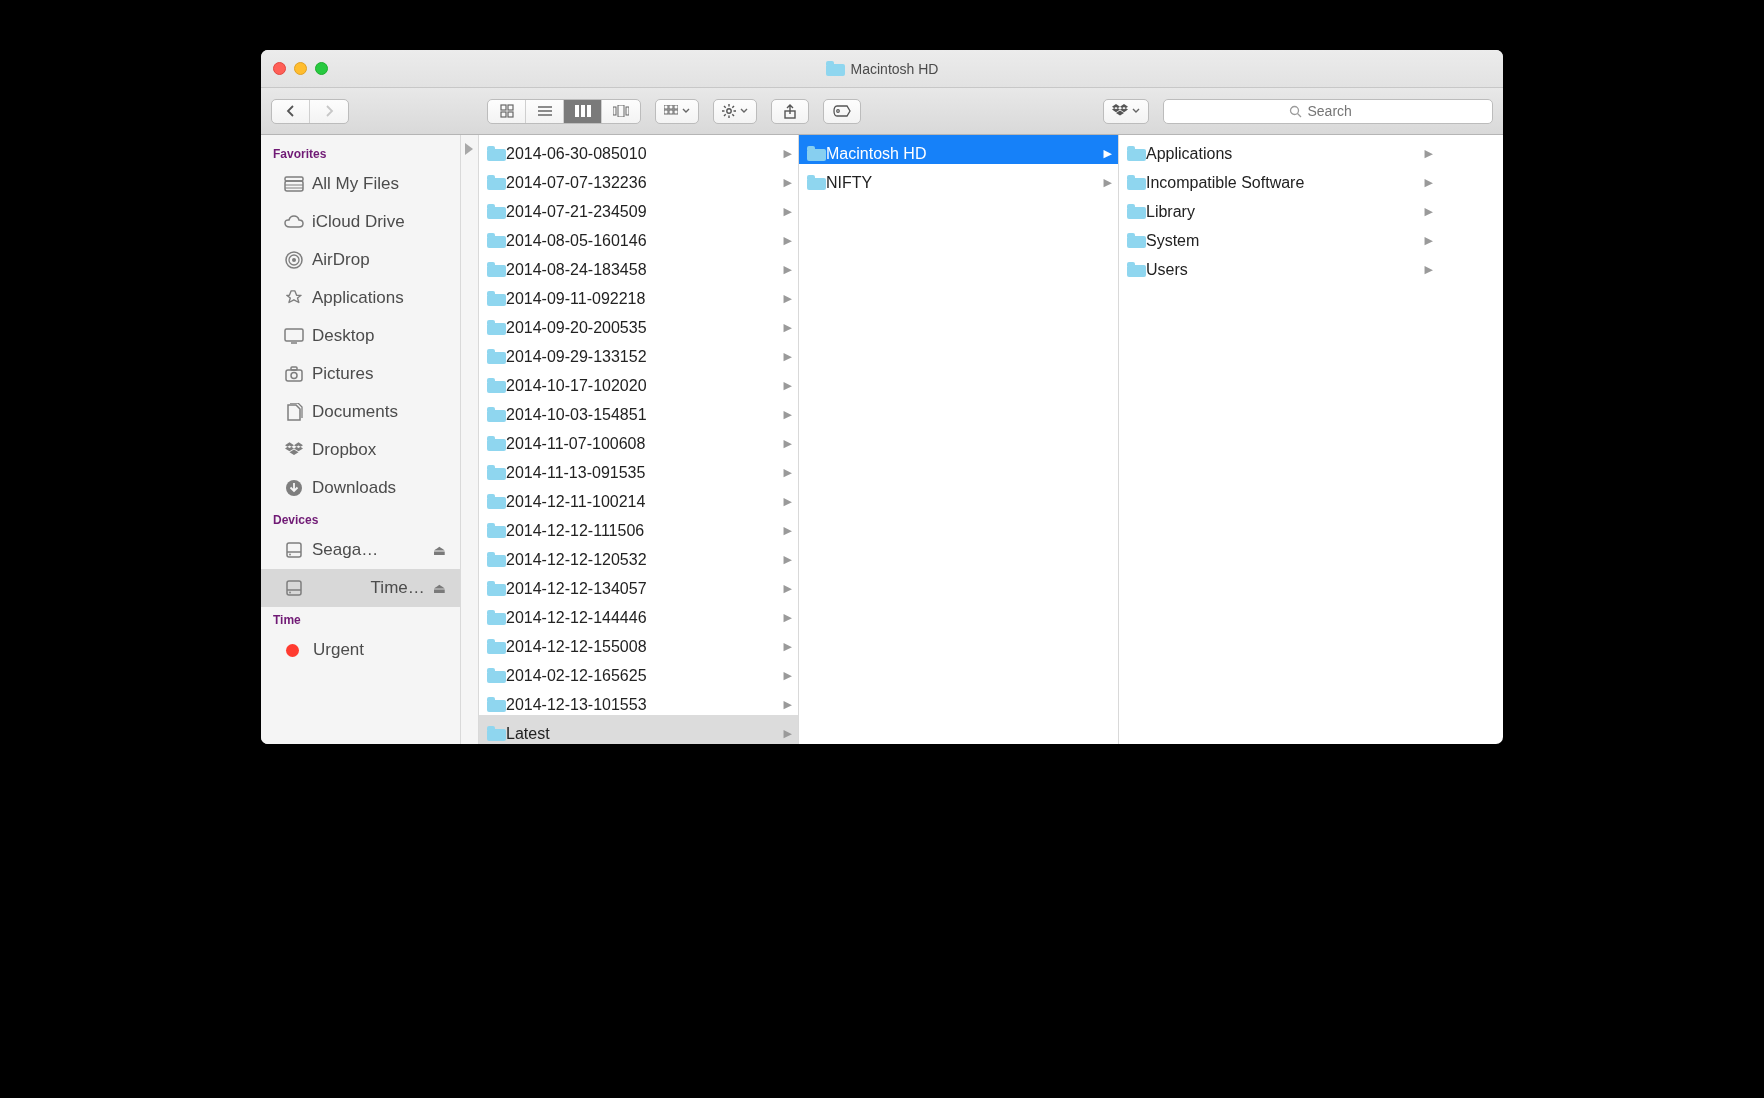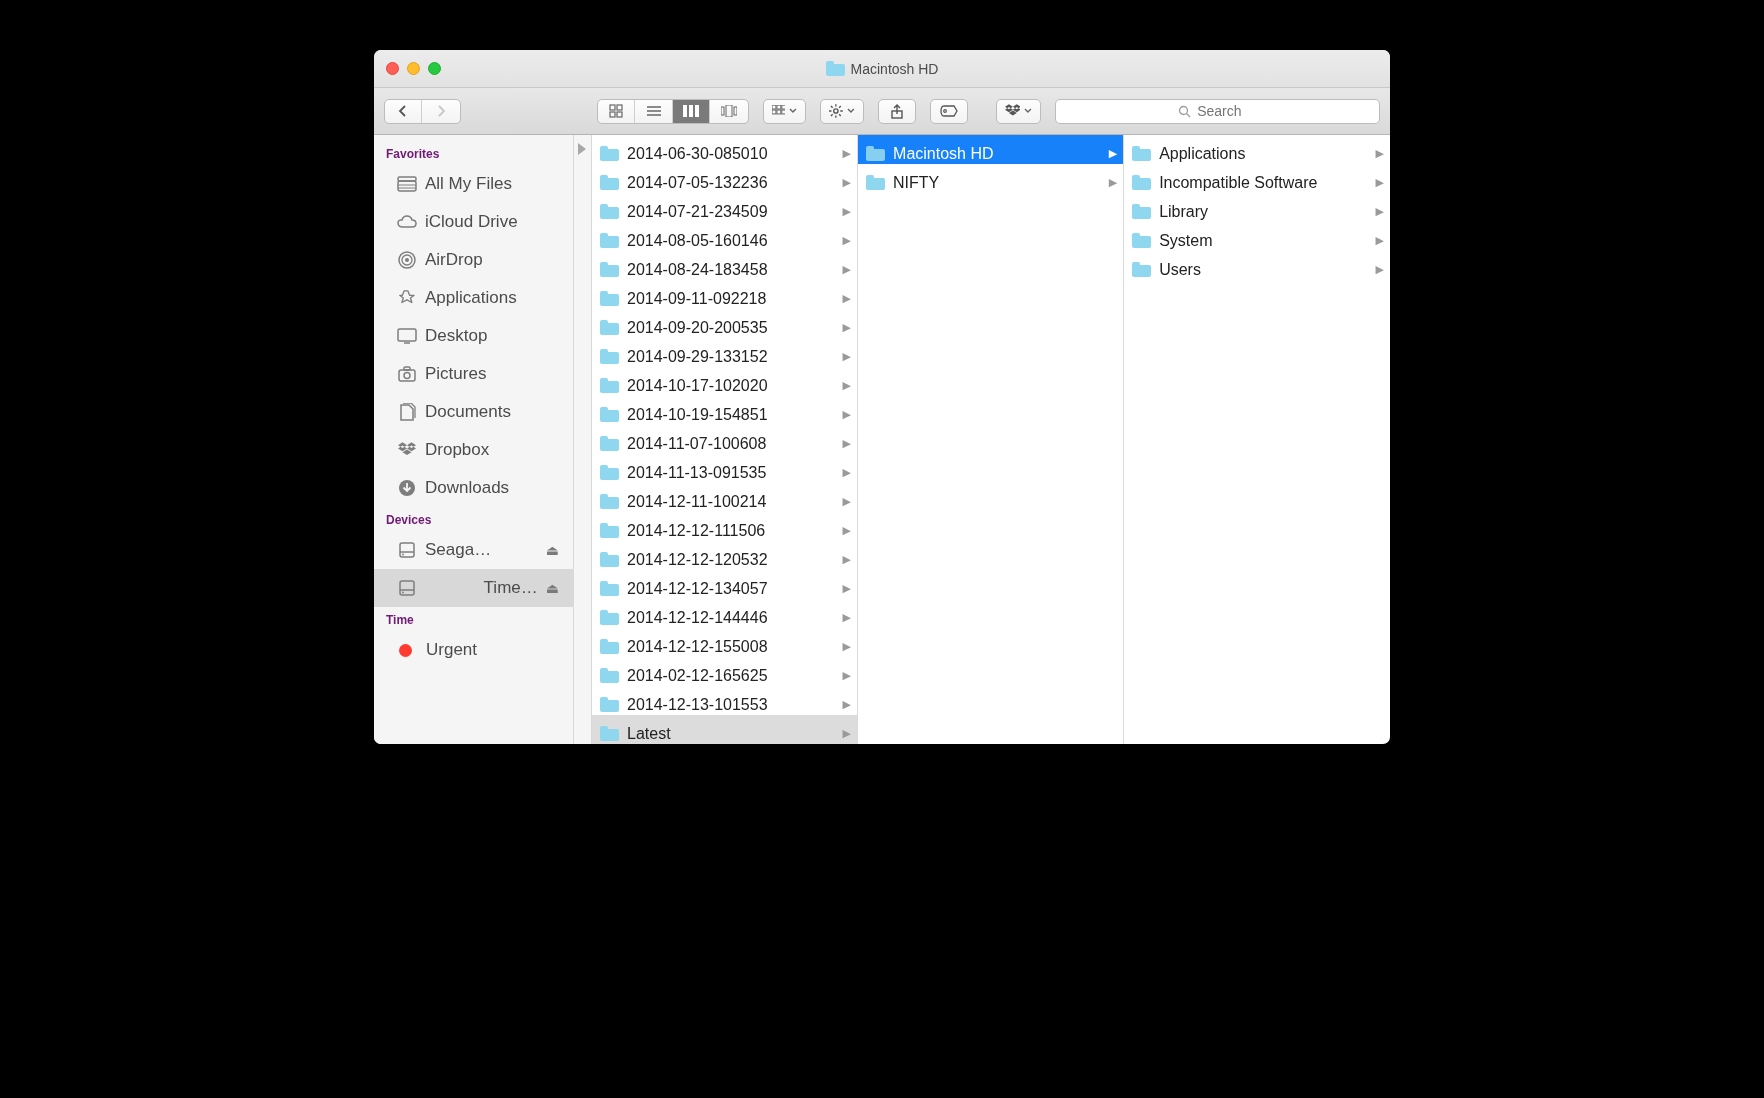--- a/index.html
+++ b/index.html
@@ -9,21 +9,21 @@
     font-size: 13px;
     color: #222;
     width: 1764px;
     height: 1098px;
     display: flex;
     align-items: flex-start;
     justify-content: center;
     padding-top: 50px;
   }
   .window {
-    width: 1016px;
+    width: 1242px;
     height: 694px;
     background: #fff;
     border-radius: 7px;
     box-shadow: 0 20px 60px rgba(0,0,0,0.6);
     overflow: hidden;
     display: flex;
     flex-direction: column;
   }
   
   .titlebar {
@@ -106,21 +106,21 @@
   .sb-item .txt{white-space:nowrap;overflow:hidden;text-overflow:ellipsis;flex:1;}
   .sb-icon{width:20px;height:20px;display:inline-flex;align-items:center;justify-content:center;color:#7e7e7e;}
   .tagdot{width:13px;height:13px;border-radius:50%;background:#ff3b30;margin-left:2px;margin-right:6px;flex-shrink:0;}
   
   .columns{flex:1;display:flex;overflow:hidden;}
   .col{
     width:320px;border-right:1px solid #d9d9d9;overflow-y:auto;
   }
   .col:last-child{border-right:none;}
   .row{
-    display:flex;align-items:center;height:29px;padding:8px 6px 0 8px;gap:8px;
+    display:flex;align-items:center;height:29px;padding:8px 6px 0 8px;gap:0;
     font-size:16px;color:#222;
   }
   .row.sel{background:#1681f9;color:#fff;}
   .row.selgrey{background:#dcdcdc;}
   .row .name{flex:1;white-space:nowrap;overflow:hidden;text-overflow:ellipsis;}
   .row .arr{font-size:11px;color:#9a9a9a;}
   .row.sel .arr{color:#fff;}
   .folder-ico{width:19px;height:15px;position:relative;flex-shrink:0;}
   .folder-ico::before{content:"";position:absolute;left:0;top:0;width:8px;height:4px;background:#8fd6ef;border-radius:2px 2px 0 0;}
   .folder-ico::after{content:"";position:absolute;left:0;top:3px;width:19px;height:12px;background:#8fd6ef;border-radius:2px;}
@@ -390,21 +390,21 @@
 
     <div class="columns" id="columns">
         <div class="col">
           <div class="row">
             <span class="folder-ico"></span>
             <span class="name">2014-06-30-085010</span>
             <span class="arr">▶</span>
           </div>
           <div class="row">
             <span class="folder-ico"></span>
-            <span class="name">2014-07-05-132236</span>
+            <span class="name">2014-07-07-132236</span>
             <span class="arr">▶</span>
           </div>
           <div class="row">
             <span class="folder-ico"></span>
             <span class="name">2014-07-21-234509</span>
             <span class="arr">▶</span>
           </div>
           <div class="row">
             <span class="folder-ico"></span>
             <span class="name">2014-08-05-160146</span>
@@ -430,21 +430,21 @@
             <span class="name">2014-09-29-133152</span>
             <span class="arr">▶</span>
           </div>
           <div class="row">
             <span class="folder-ico"></span>
             <span class="name">2014-10-17-102020</span>
             <span class="arr">▶</span>
           </div>
           <div class="row">
             <span class="folder-ico"></span>
-            <span class="name">2014-10-19-154851</span>
+            <span class="name">2014-10-03-154851</span>
             <span class="arr">▶</span>
           </div>
           <div class="row">
             <span class="folder-ico"></span>
             <span class="name">2014-11-07-100608</span>
             <span class="arr">▶</span>
           </div>
           <div class="row">
             <span class="folder-ico"></span>
             <span class="name">2014-11-13-091535</span>

